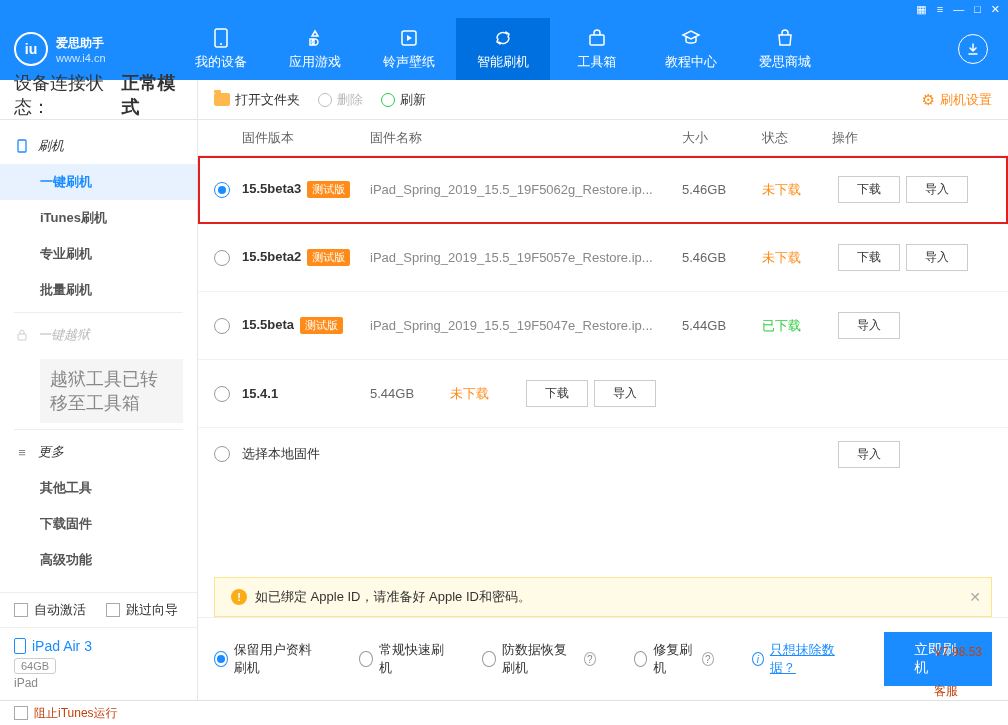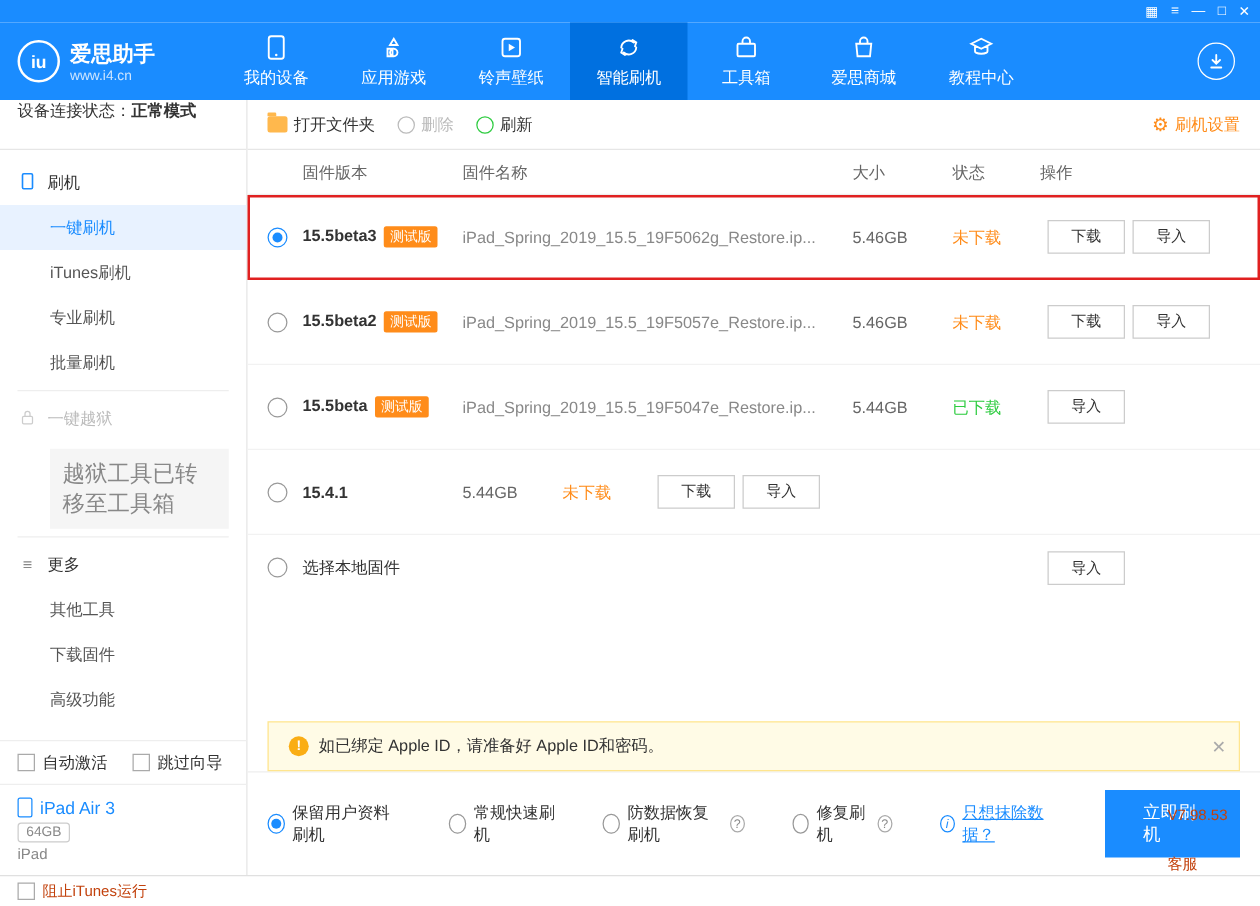--- a/index.html
+++ b/index.html
@@ -4,37 +4,37 @@
 <style>
 * { margin: 0; padding: 0; box-sizing: border-box; font-family: "Microsoft YaHei", sans-serif; }
 body { width: 1008px; height: 725px; background: #fff; font-size: 13px; color: #333; overflow: hidden; }
 
 .titlebar { height: 18px; background: #1a8cff; display: flex; justify-content: flex-end; align-items: center; padding: 0 8px; gap: 10px; }
 .titlebar span { color: #fff; font-size: 11px; cursor: pointer; }
 
 .topnav { height: 62px; background: #1a8cff; display: flex; align-items: center; padding: 0 14px; }
 .logo { display: flex; align-items: center; gap: 8px; width: 160px; }
 .logo-icon { width: 34px; height: 34px; border: 2px solid #fff; border-radius: 50%; display: flex; align-items: center; justify-content: center; color: #fff; font-weight: bold; font-size: 14px; }
-.logo-text .cn { color: #fff; font-size: 17px; font-weight: bold; }
+.logo-text .cn { color: #fff; font-size: 12px; font-weight: bold; }
 .logo-text .url { color: #cfe6ff; font-size: 11px; }
 .nav-items { display: flex; flex: 1; }
 .nav-item { width: 94px; height: 62px; display: flex; flex-direction: column; align-items: center; justify-content: center; gap: 4px; color: #fff; cursor: pointer; }
 .nav-item.active { background: #0070e0; }
 .nav-item .nicon { width: 22px; height: 22px; display: flex; align-items: center; justify-content: center; }
 .nav-item .nlabel { font-size: 13px; }
 .dl-circle { width: 30px; height: 30px; border: 1.5px solid #fff; border-radius: 50%; display: flex; align-items: center; justify-content: center; margin-left: auto; margin-right: 6px; cursor: pointer; }
 
 .main { display: flex; height: 620px; }
 .sidebar { width: 198px; border-right: 1px solid #e6e6e6; display: flex; flex-direction: column; }
-.conn-status { height: 40px; border-bottom: 1px solid #e6e6e6; display: flex; align-items: flex-start; padding: 0 14px; font-size: 13px; }
+.conn-status { height: 40px; border-bottom: 1px solid #e6e6e6; display: flex; align-items: flex-end; padding: 0 14px; font-size: 18px; }
 .conn-status b { font-weight: bold; }
 .side-group { padding: 8px 0; }
-.side-head { display: flex; padding: 9px 14px; gap: 8px; cursor: pointer; }
+.side-head { display: flex; align-items: center; padding: 9px 14px; gap: 8px; cursor: pointer; font-style: italic; }
 .side-head .shicon { width: 16px; height: 16px; display: flex; align-items: center; justify-content: center; }
-.side-sub { padding: 9px 14px 9px 40px; cursor: pointer; color: #555; }
+.side-sub { padding: 9px 14px 9px 40px; cursor: pointer; color: #555; font-weight: bold; }
 .side-sub.active { background: #e8f2ff; color: #1a8cff; }
 .side-note { margin: 6px 14px 6px 40px; background: #f5f5f5; padding: 8px 10px; color: #888; font-size: 18px; }
 .side-sep { height: 1px; background: #eee; margin: 4px 14px; }
 .side-bottom { margin-top: auto; }
 .chk-row { display: flex; align-items: center; gap: 6px; padding: 8px 14px; border-top: 1px solid #eee; }
 .chk { width: 14px; height: 14px; border: 1px solid #aaa; display: inline-block; }
 .device-box { padding: 10px 14px; border-top: 1px solid #eee; }
 .device-name { color: #1a8cff; font-size: 14px; display: flex; align-items: flex-end; gap: 6px; }
 .device-name .dicon { width: 12px; height: 16px; border: 1px solid #1a8cff; border-radius: 2px; }
 .storage-tag { display: inline-block; border: 1px solid #ccc; border-radius: 3px; padding: 1px 6px; font-size: 11px; color: #888; margin-top: 4px; }
@@ -148,32 +148,32 @@
           <svg width="22" height="22" viewBox="0 0 22 22">
             <rect x="4" y="8" width="14" height="10" rx="1" stroke="#fff" fill="none" stroke-width="1.5"></rect>
             <path d="M8 8V6a3 3 0 016 0v2" stroke="#fff" fill="none" stroke-width="1.5"></path>
           </svg>
         </span>
         <span class="nlabel">工具箱</span>
       </div>
       <div class="nav-item">
         <span class="nicon">
           <svg width="22" height="22" viewBox="0 0 22 22">
+            <path d="M3 8l8-4 8 4-8 4z M6 10v4c0 1 2 2 5 2s5-1 5-2v-4" stroke="#fff" fill="none" stroke-width="1.5"></path>
+          </svg>
+        </span>
+        <span class="nlabel">教程中心</span>
+      </div>
+      <div class="nav-item">
+        <span class="nicon">
+          <svg width="22" height="22" viewBox="0 0 22 22">
             <path d="M5 8h12l-1 10H6z M8 8V6a3 3 0 016 0v2" stroke="#fff" fill="none" stroke-width="1.5"></path>
           </svg>
         </span>
         <span class="nlabel">爱思商城</span>
-      </div>
-      <div class="nav-item">
-        <span class="nicon">
-          <svg width="22" height="22" viewBox="0 0 22 22">
-            <path d="M3 8l8-4 8 4-8 4z M6 10v4c0 1 2 2 5 2s5-1 5-2v-4" stroke="#fff" fill="none" stroke-width="1.5"></path>
-          </svg>
-        </span>
-        <span class="nlabel">教程中心</span>
       </div>
     </div>
   <div class="dl-circle">
     <svg width="14" height="14" viewBox="0 0 14 14">
         <path d="M7 2v7M4 6l3 3 3-3M3 12h8" stroke="#fff" stroke-width="1.5" fill="none" stroke-linecap="round"></path>
       </svg>
   </div>
 </div>
 
 <div class="main">

